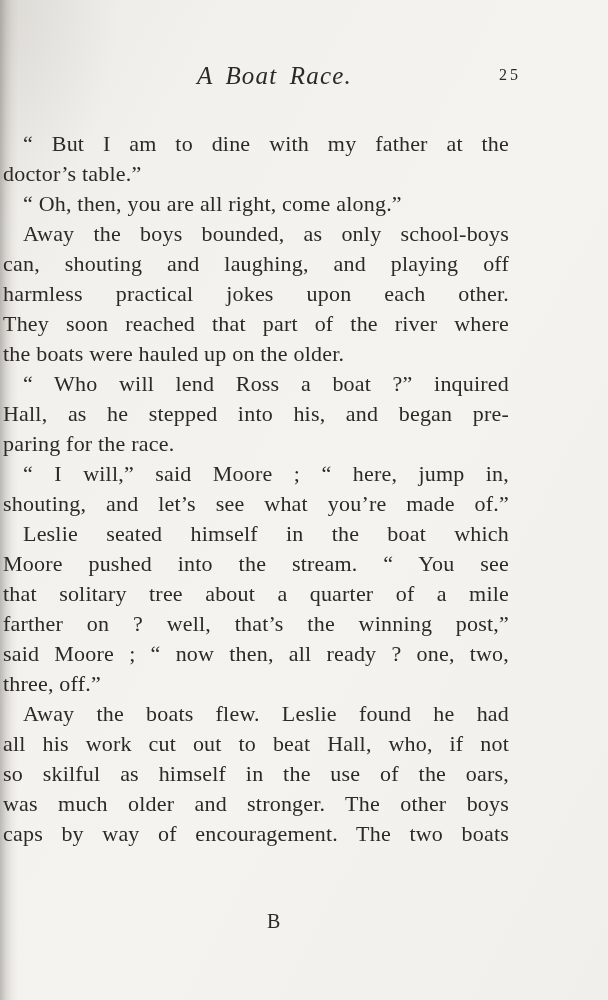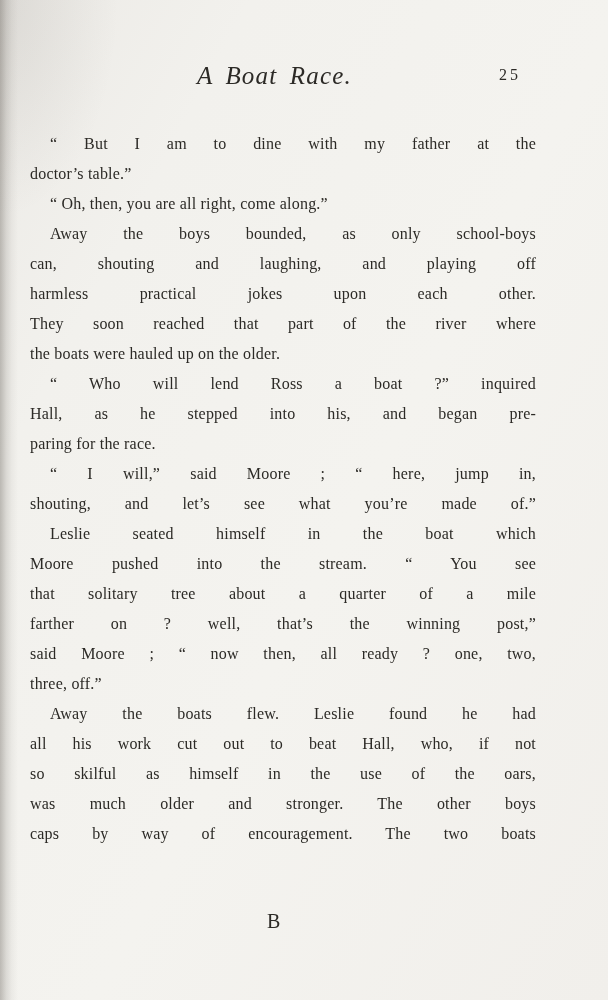--- a/index.html
+++ b/index.html
@@ -64,23 +64,23 @@
   .pagenum {
     position: absolute;
     top: 4px;
     right: 6px;
     font-size: 16px;
     letter-spacing: 3px;
   }
   .text-block {
     position: absolute;
     top: 129px;
-    left: 30px;
+    left: 3px;
     width: 506px;
-    font-size: 16px;
+    font-size: 22px;
     line-height: 30px;
     letter-spacing: 0.2px;
     font-family: Liberation Serif, serif;
   }
   .paragraph { margin: 0; }
   .line {
     height: 30px;
     overflow: hidden;
     box-sizing: border-box;
   }

